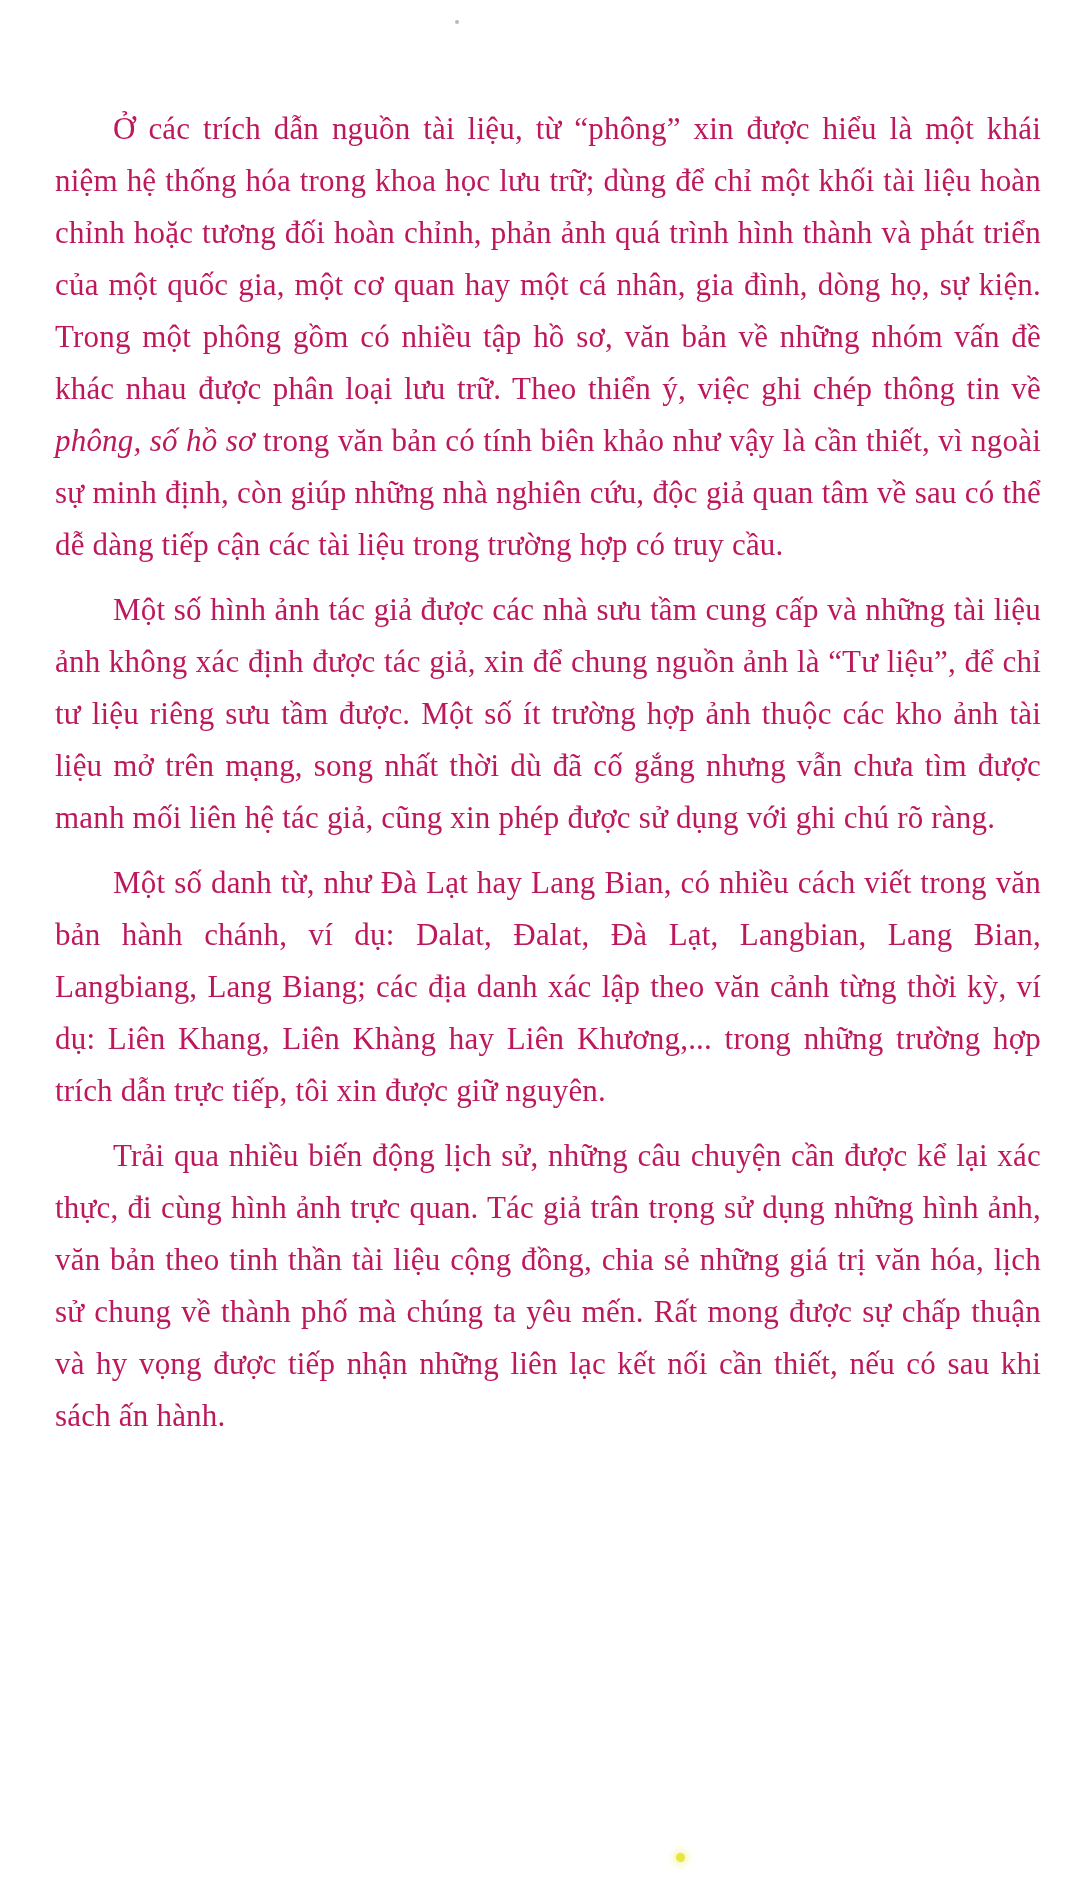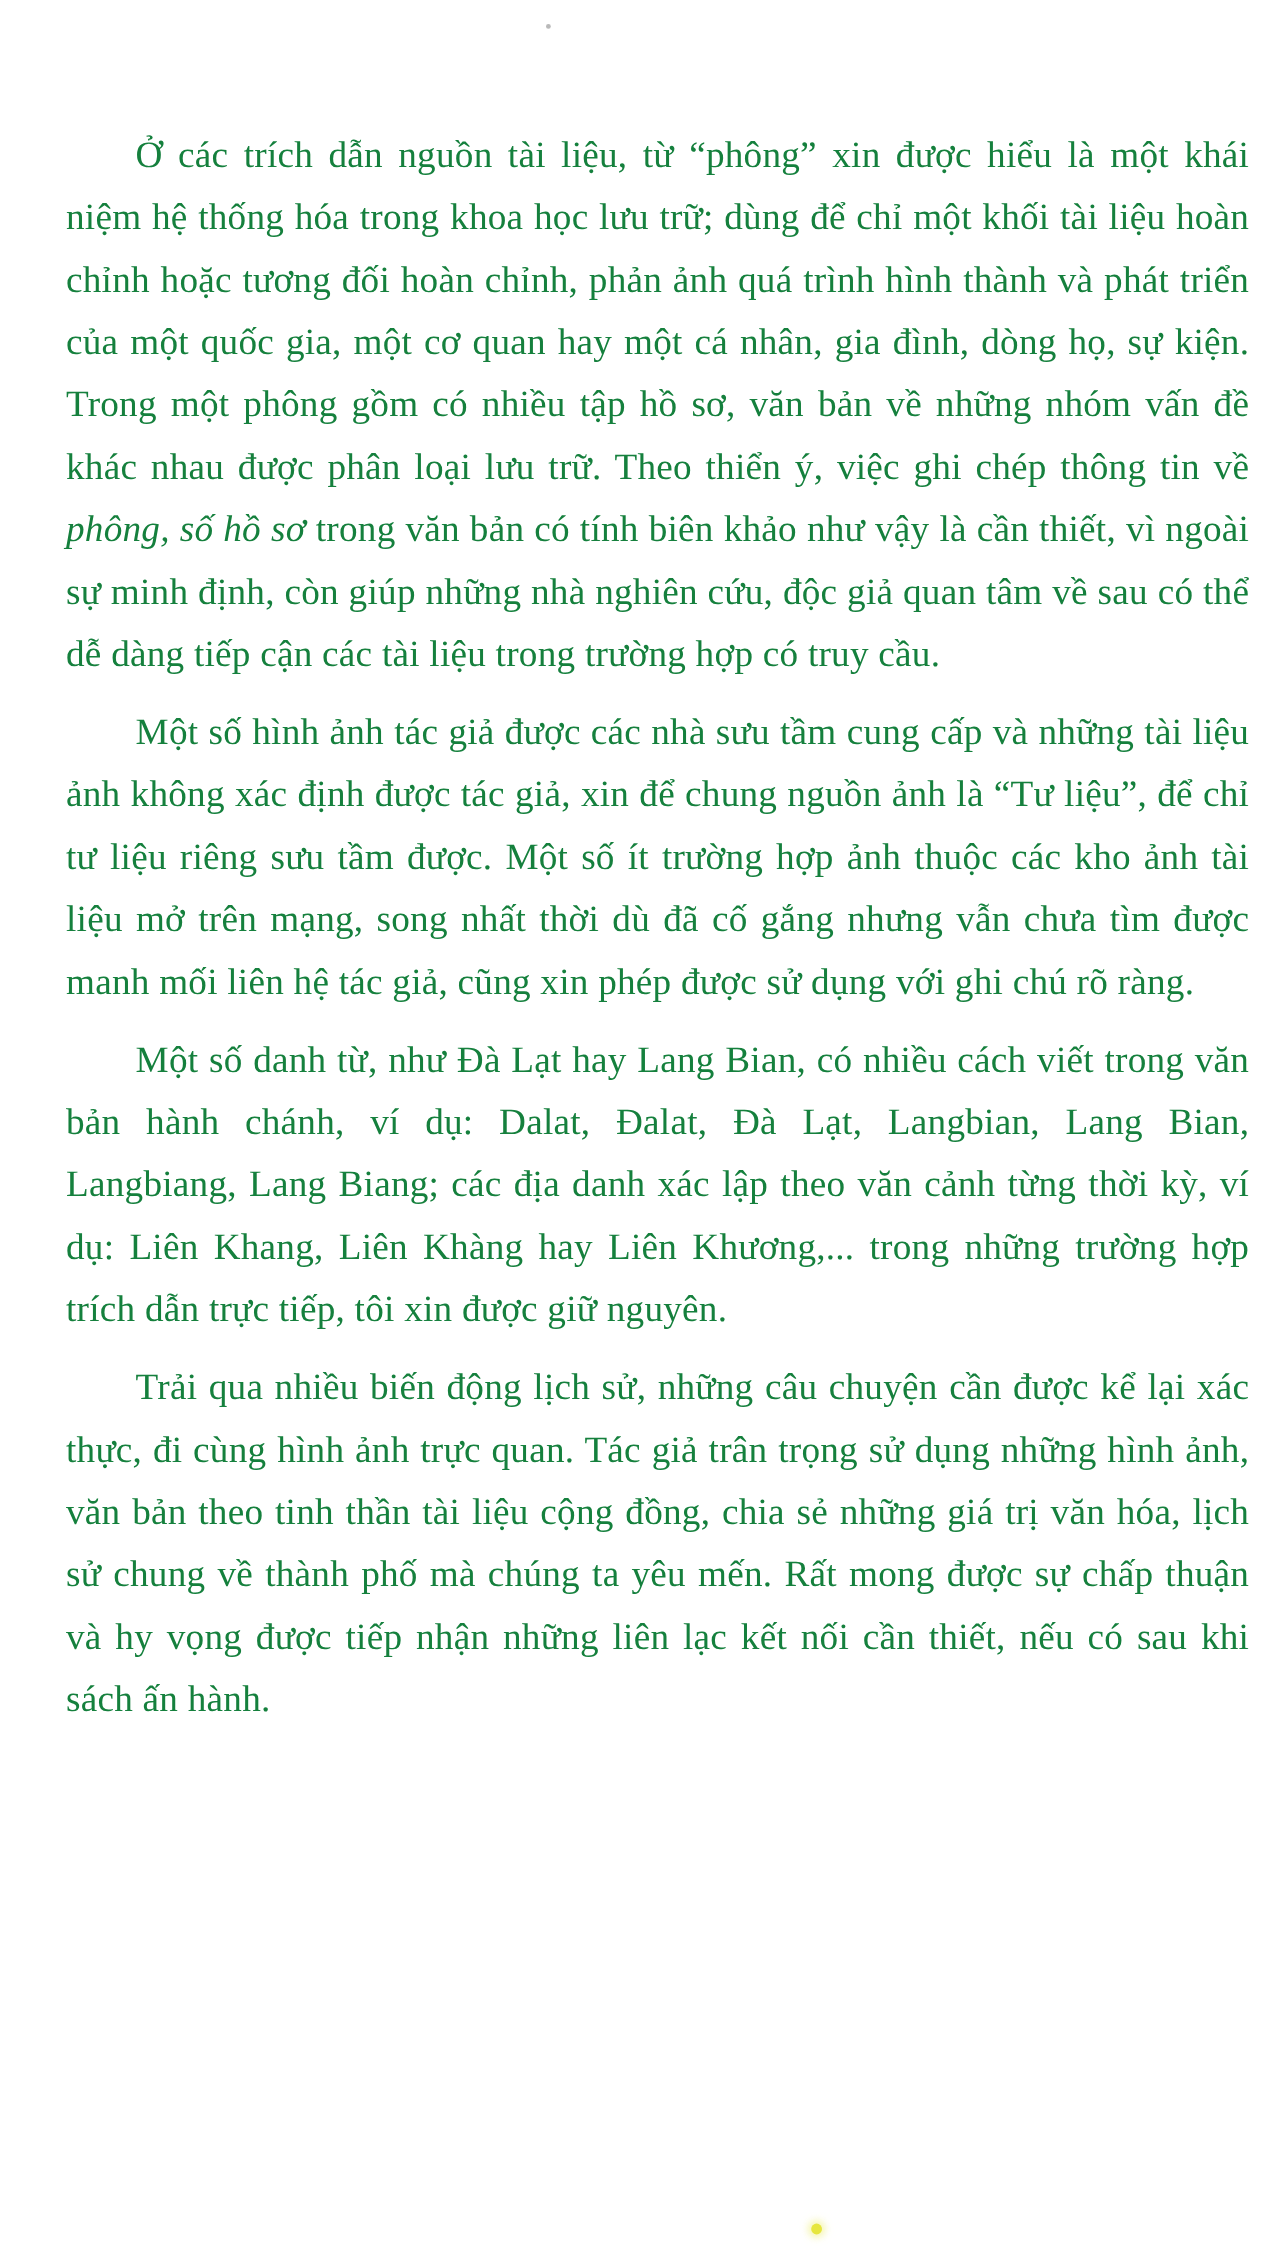--- a/index.html
+++ b/index.html
@@ -7,21 +7,21 @@
     padding: 0;
     background: #ffffff;
   }
   .page {
     position: relative;
     width: 1055px;
     height: 1888px;
     background: #ffffff;
     overflow: hidden;
     font-family: "Liberation Serif", "DejaVu Serif", serif;
-    color: #15803d;
+    color: #be185d;
   }
   .text-block {
     position: absolute;
     left: 55px;
     top: 103px;
     width: 986px;
     font-size: 31px;
     line-height: 52px;
     text-align: justify;
     letter-spacing: 0.2px;

